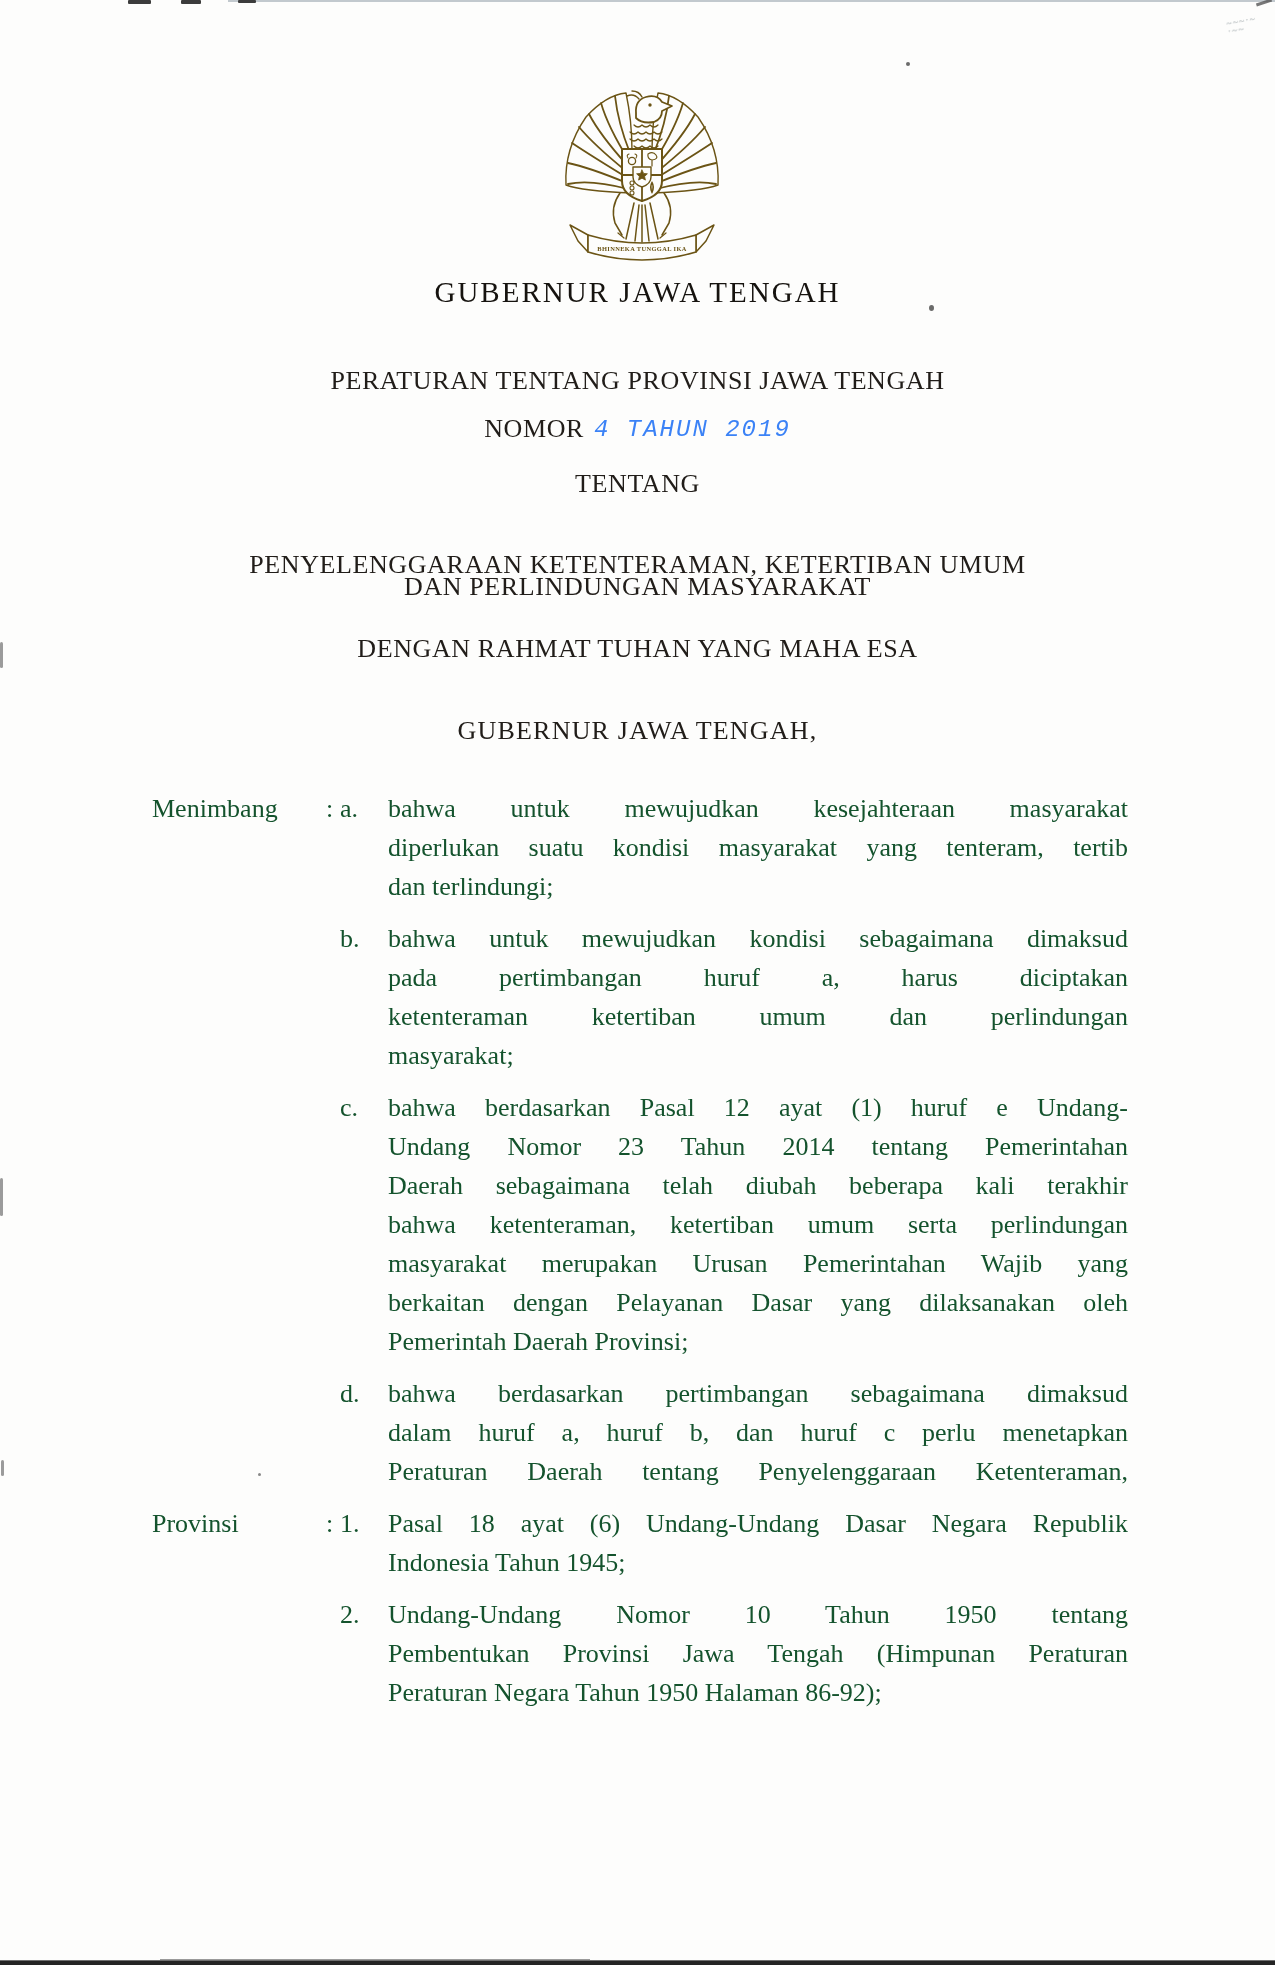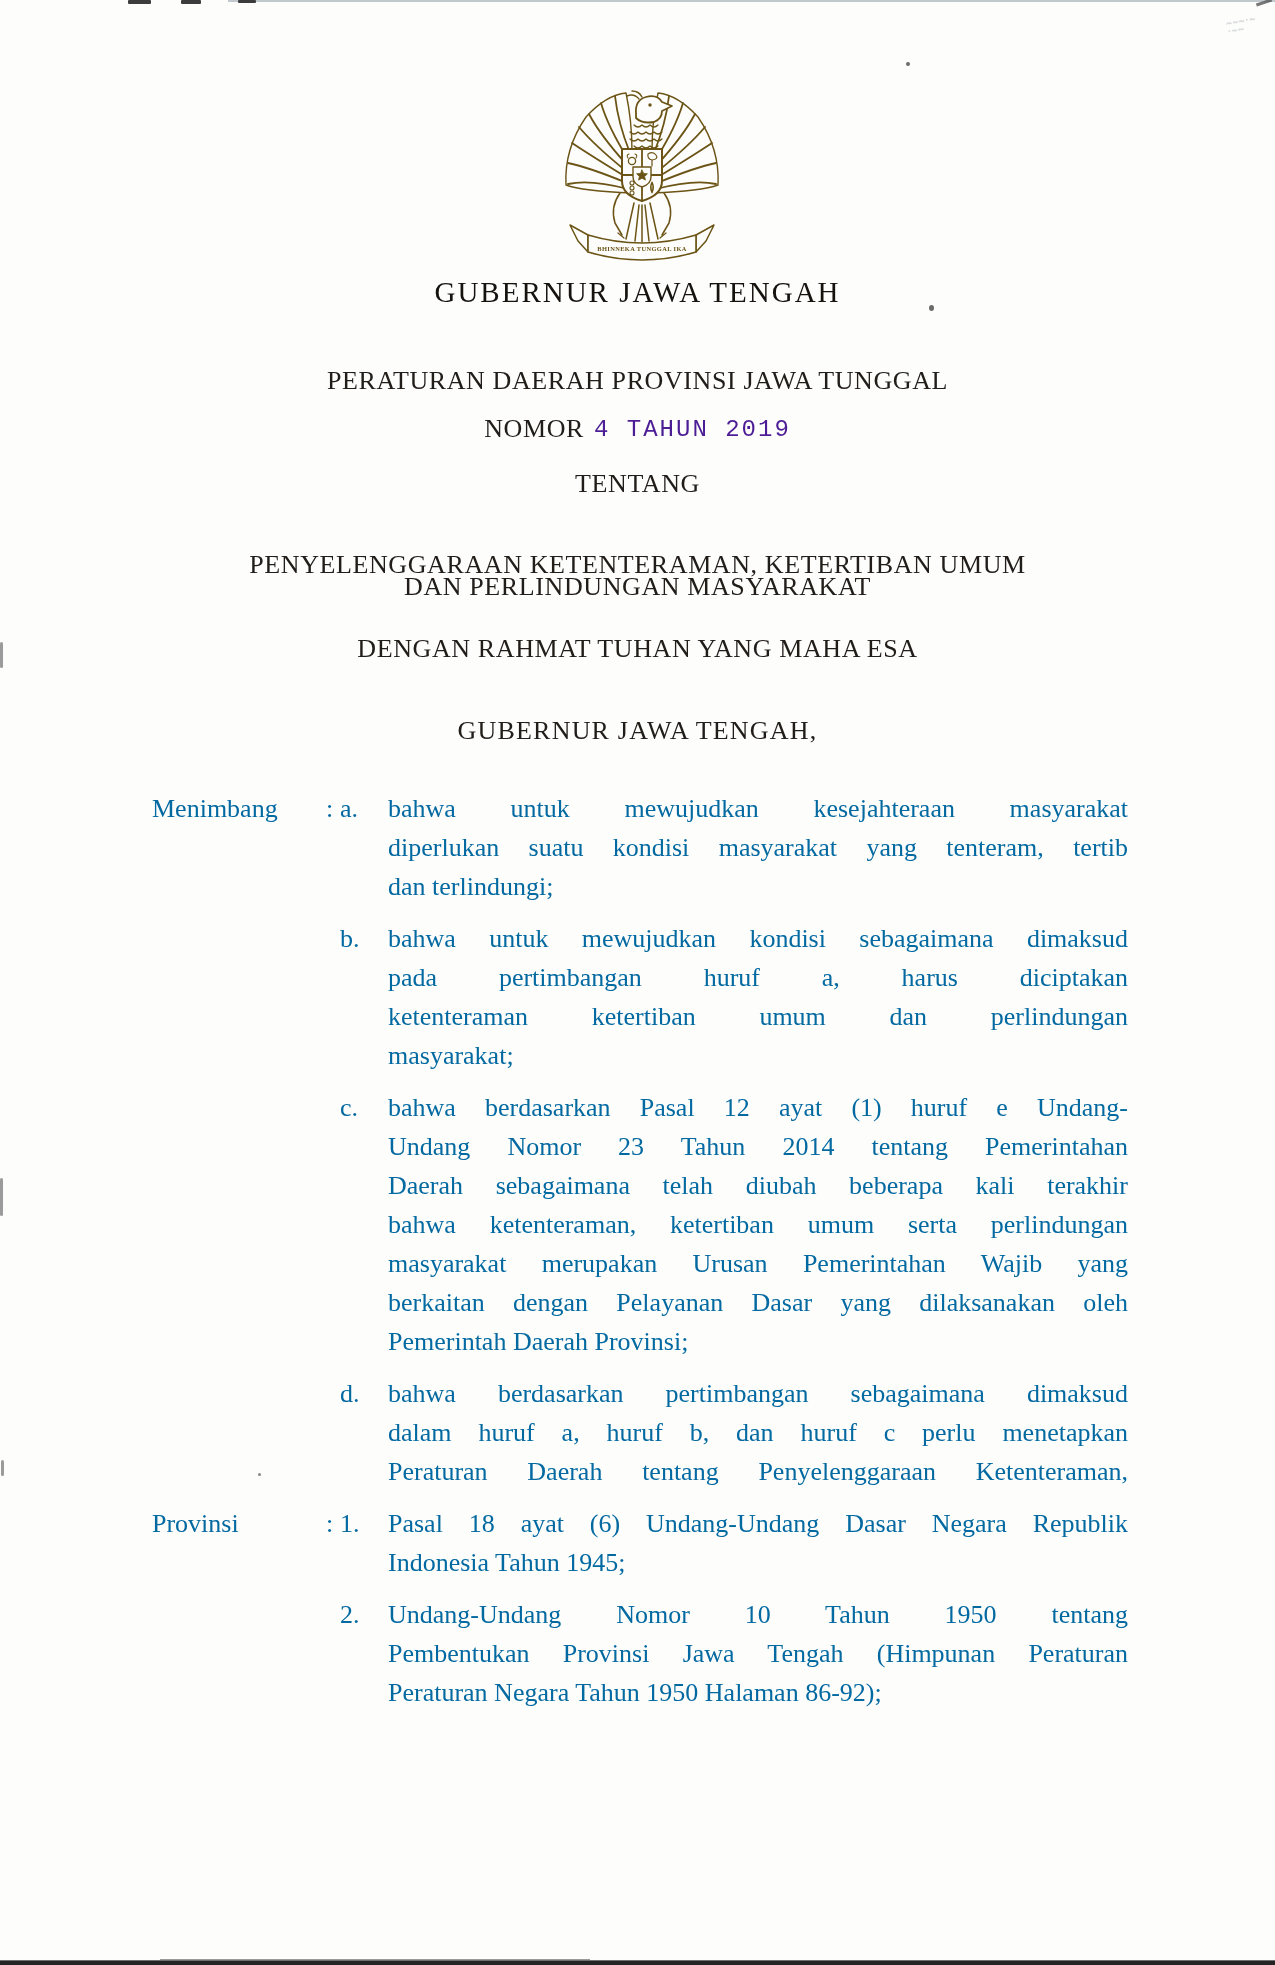--- a/index.html
+++ b/index.html
@@ -48,25 +48,25 @@
   .h-line { position:absolute; left:0; right:0; text-align:center;
     font-size:26px; letter-spacing:.6px; color:#211d19; }
   .h-reg   { top:366px; }
   .h-nomor { top:414px; }
   .h-tent  { top:469px; }
   .h-sub1  { top:550px; }
   .h-sub2  { top:556px;margin-top:16px; }
   .h-inv   { top:634px; }
   .h-issuer{ top:716px; letter-spacing:1.2px; }
   .stamped { font-family:"Liberation Mono","DejaVu Sans Mono",monospace;
-    font-size:24px; color:#4c1d95; letter-spacing:2px; padding-left:10px;
-    position:relative; top:-1px; }
-
-  
-  .clauses { position:absolute; top:789px; left:152px; width:976px; font-size:26px; color:#0369a1; }
+    font-size:24px; color:#3b82f6; letter-spacing:2px; padding-left:10px;
+    position:relative; top:-1px;font-style:italic; }
+
+  
+  .clauses { position:absolute; top:789px; left:152px; width:976px; font-size:26px; color:#14532d; }
   .clause-row { display:grid; grid-template-columns:174px 14px 48px 740px; margin-bottom:13px; }
   .c-label, .c-sep, .c-marker { line-height:39px; }
   .c-line { line-height:39px; min-height:39px; }
   .jline { text-align:justify; text-align-last:justify; }
 </style>
 </head>
 <body>
 
 <div class="page">
 
@@ -155,21 +155,21 @@
           <path d="M134,146 L152,136 L144,152 L134,163 Z" fill="#fdfdfc" stroke-width="1.5"></path>
           <path d="M26,146 Q80,162 134,146 L134,163 Q80,179 26,163 Z" fill="#fdfdfc" stroke-width="1.6"></path>
         </g>
       </g>
       <text x="80" y="162" text-anchor="middle" font-size="6.4" letter-spacing="0.4" fill="#6b5415" font-family="Liberation Serif, serif" font-weight="bold">BHINNEKA TUNGGAL IKA</text>
     </svg>
   </div>
 
   <div class="letterhead-title">GUBERNUR JAWA TENGAH</div>
 
-  <div class="h-line h-reg">PERATURAN DAERAH PROVINSI JAWA TUNGGAL</div>
+  <div class="h-line h-reg">PERATURAN TENTANG PROVINSI JAWA TENGAH</div>
   <div class="h-line h-nomor">
     <span>NOMOR</span><span class="stamped">4 TAHUN 2019</span>
   </div>
   <div class="h-line h-tent">TENTANG</div>
   <div class="h-line h-sub1">PENYELENGGARAAN KETENTERAMAN, KETERTIBAN UMUM</div>
   <div class="h-line h-sub2">DAN PERLINDUNGAN MASYARAKAT</div>
   <div class="h-line h-inv">DENGAN RAHMAT TUHAN YANG MAHA ESA</div>
   <div class="h-line h-issuer">GUBERNUR JAWA TENGAH,</div>
 
   <div class="clauses">

